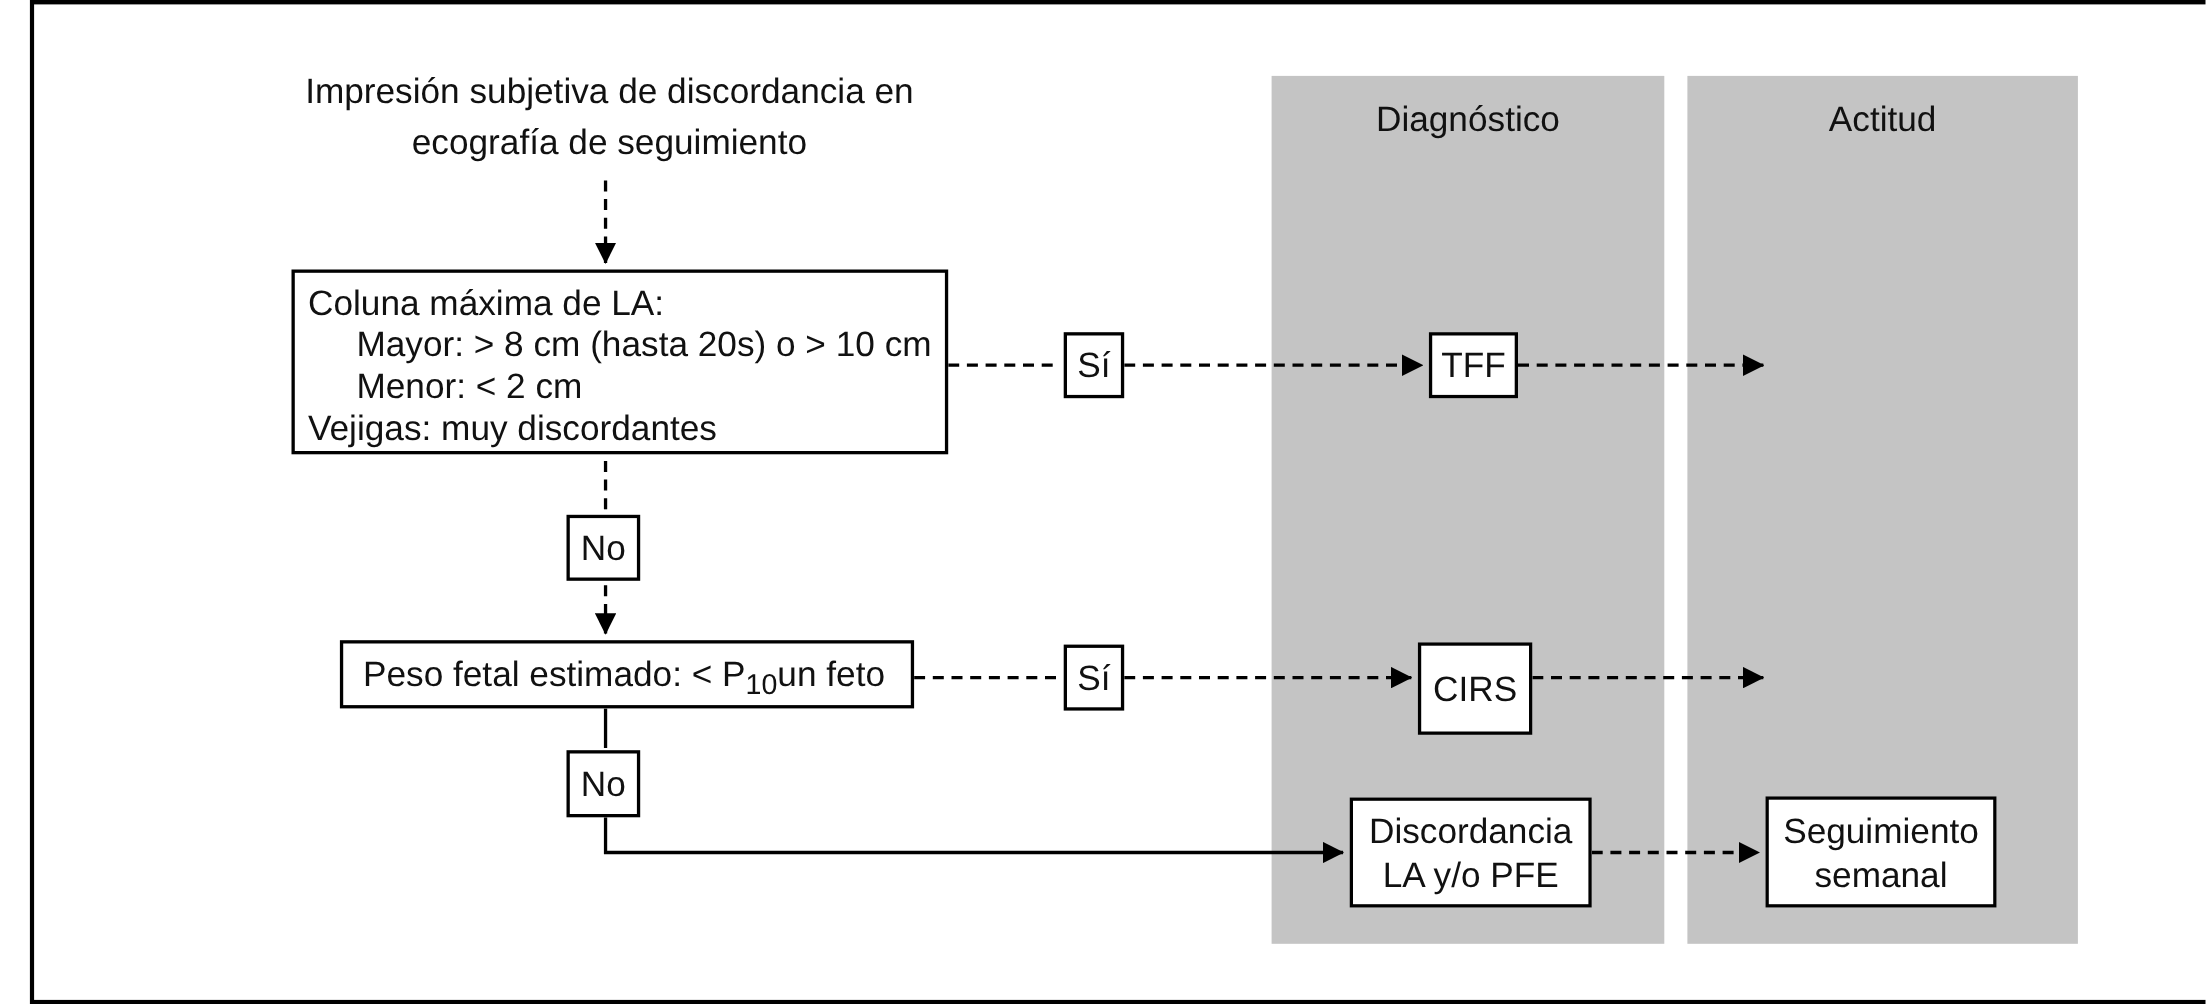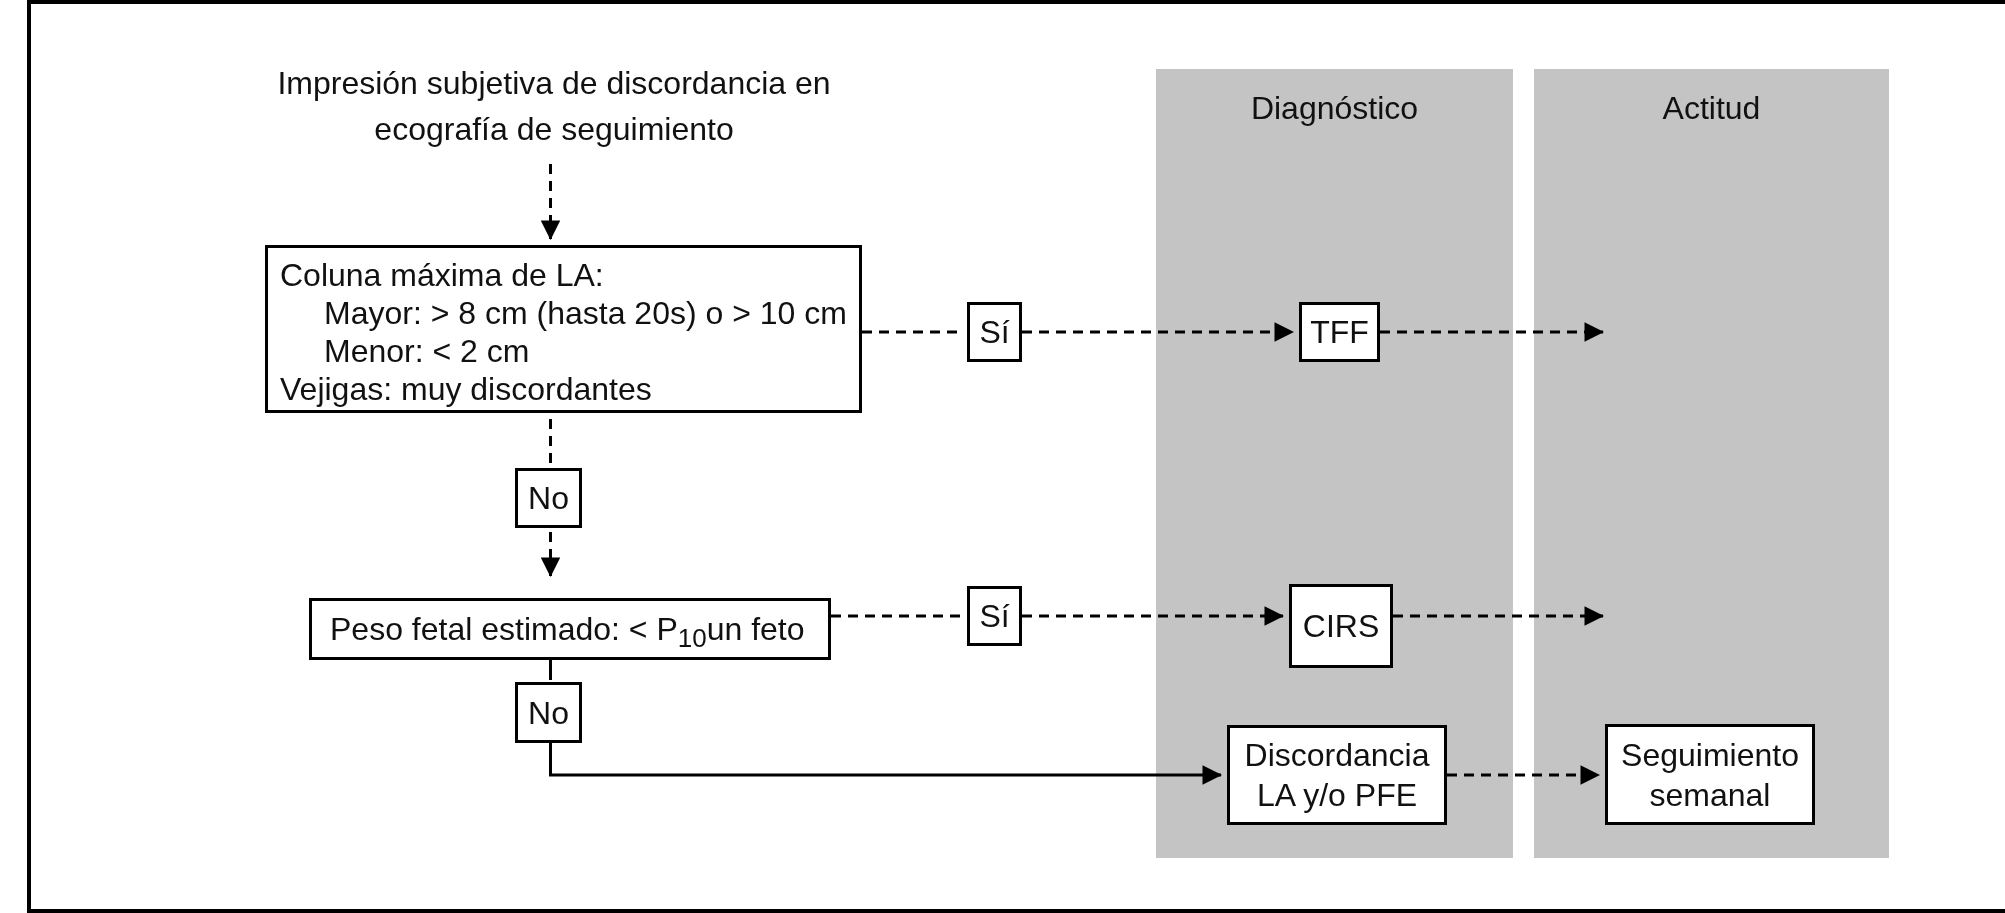--- a/index.html
+++ b/index.html
@@ -84,21 +84,21 @@
     <div class="ind">Mayor: &gt; 8 cm (hasta 20s) o &gt; 10 cm</div>
     <div class="ind">Menor: &lt; 2 cm</div>
     <div>Vejigas: muy discordantes</div>
   </div>
 
   <div class="node" style="left:940px; top:302px; width:55px; height:60px;">Sí</div>
   <div class="node" style="left:1272px; top:302px; width:81px; height:60px;">TFF</div>
 
   <div class="node" style="left:488px; top:468px; width:67px; height:60px;">No</div>
 
-  <div class="node efw" style="left:282px; top:598px; width:522px; height:62px;">
+  <div class="node efw" style="left:282px; top:582px; width:522px; height:62px;">
     <span>Peso fetal estimado: &lt; P</span>
       <span class="sub">10</span>
       <span> un feto</span>
   </div>
   <div class="node" style="left:940px; top:586px; width:55px; height:60px;">Sí</div>
   <div class="node" style="left:1262px; top:584px; width:104px; height:84px;text-align:center;">CIRS</div>
 
   <div class="node" style="left:488px; top:682px; width:67px; height:61px;">No</div>
   <div class="node" style="left:1200px; top:725px; width:220px; height:100px;">
     <span>Discordancia</span>

